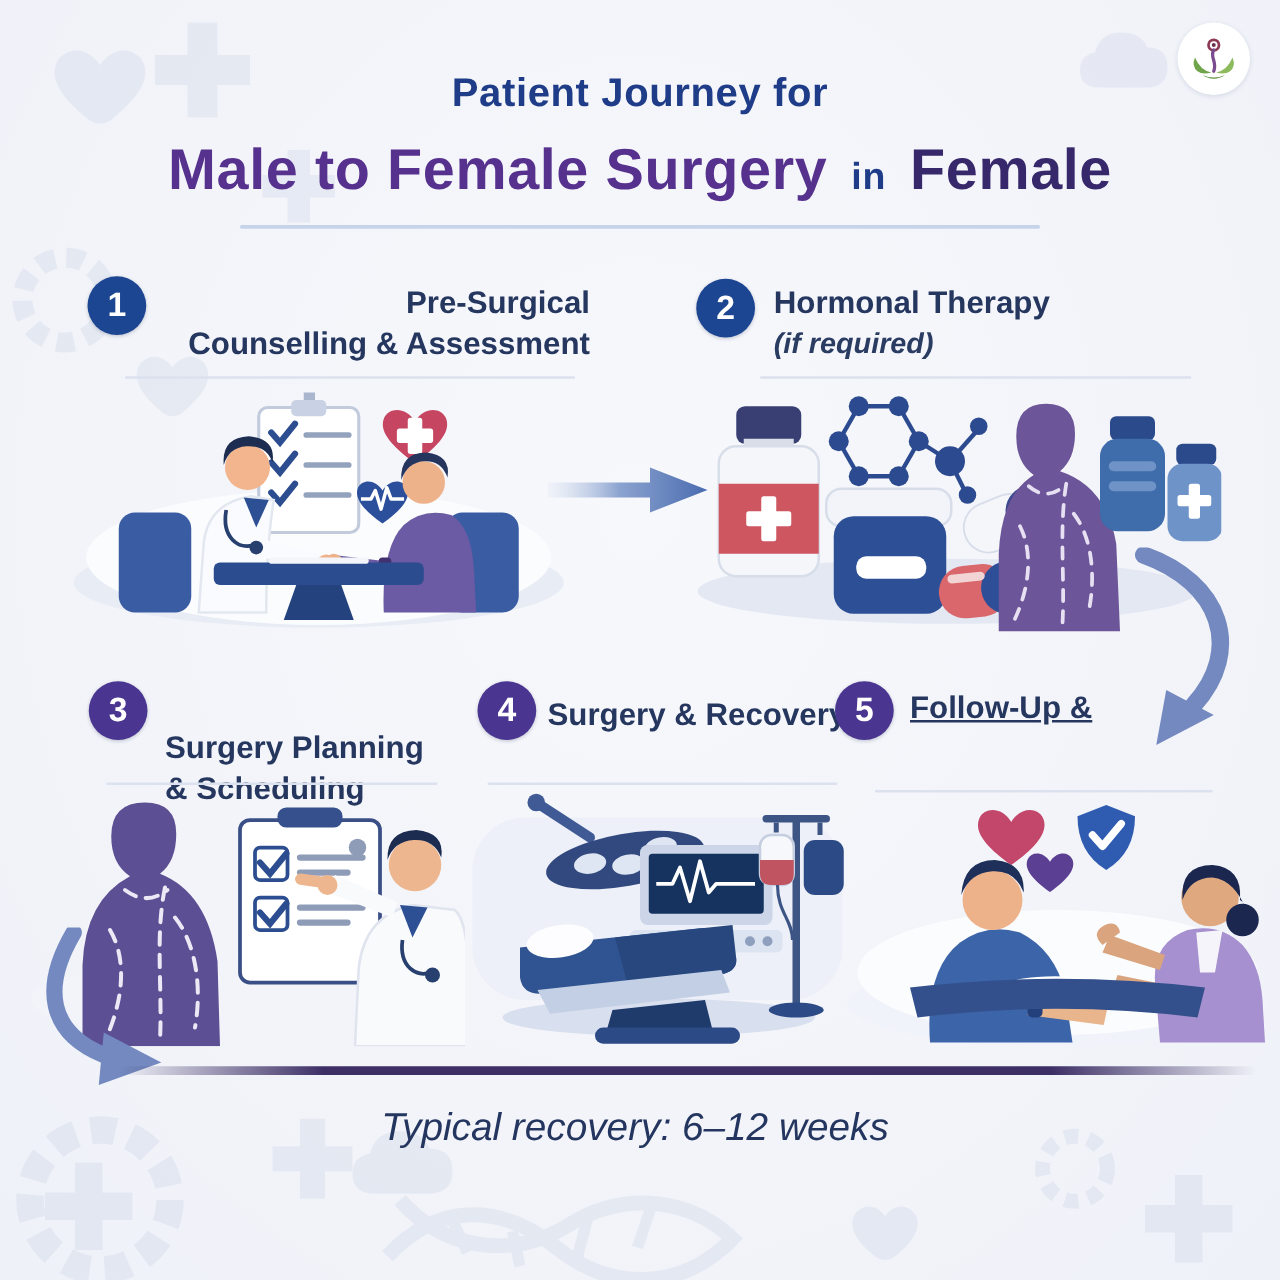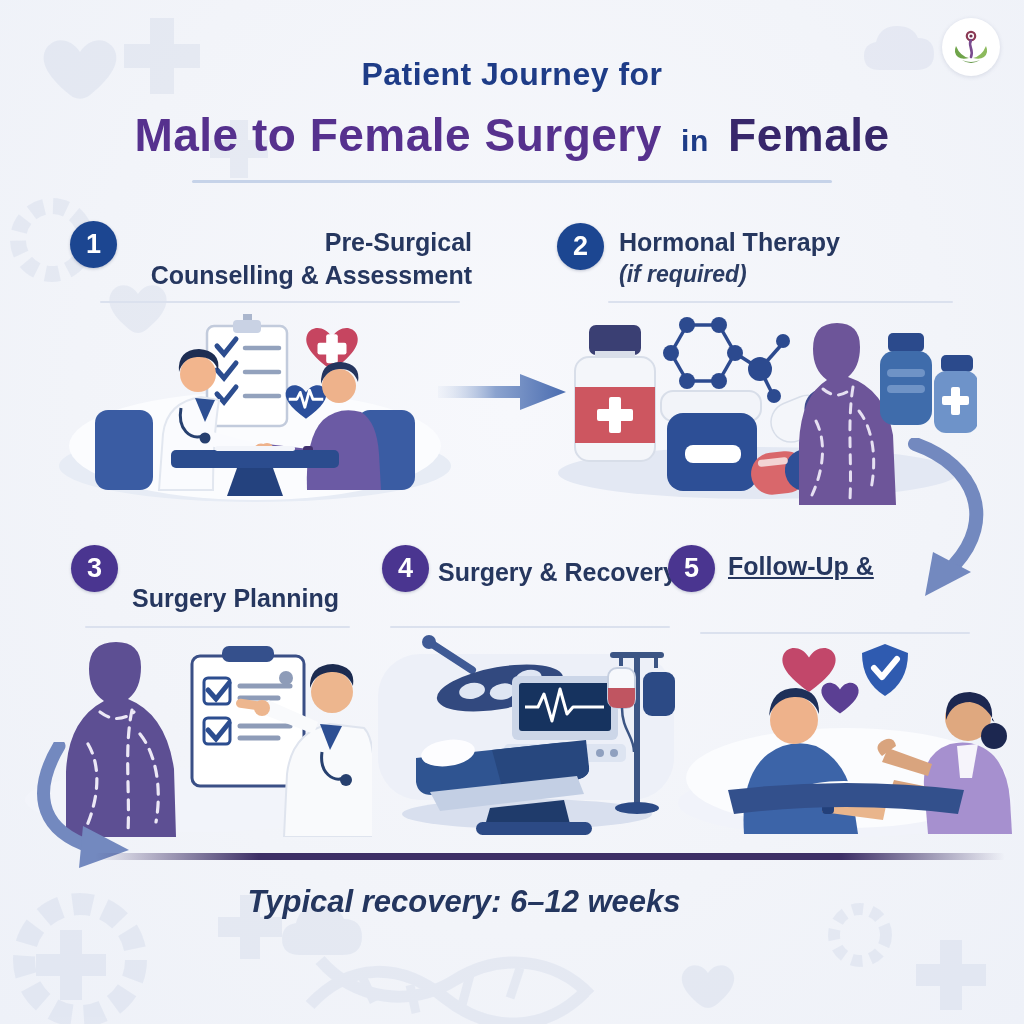--- a/index.html
+++ b/index.html
@@ -22,22 +22,22 @@
   .badge{width:47px;height:47px;border-radius:50%;display:flex;align-items:center;justify-content:center;
          color:#fff;font-size:27px;font-weight:bold;box-shadow:0 1px 3px rgba(40,50,90,.25);}
   .badge.blue{background:#1c4691;}
   .badge.purple{background:#4a3590;}
   .shead{font-size:25px;font-weight:bold;color:#26375f;line-height:1.32;}
   .shead .sub{font-style:italic;font-weight:bold;font-size:23px;color:#2b3c63;}
   .uline{height:2px;background:#dbe1ee;border-radius:1px;}
   
   .divider{left:95px;top:853px;width:910px;height:7px;border-radius:4px;
     background:linear-gradient(90deg, rgba(61,47,102,0) 0%, #3d2f66 18%, #3d2f66 82%, rgba(61,47,102,0) 100%);}
-  .footer-note{left:0;top:884px;width:928px;text-align:center;font-style:italic;font-weight:bold;
-    font-size:31px;color:#24365f;}
+  .footer-note{left:0;top:884px;width:928px;text-align:center;font-style:italic;font-weight:normal;
+    font-size:31px;color:#24365f;padding-left:44px;}
   svg{display:block;}
 </style>
 </head>
 <body>
 
 <div class="canvas">
 
   <svg class="wm" viewBox="0 0 1024 1024">
     <g fill="#b9c5de" opacity="0.22">
       <path d="M70,95 C45,75 38,58 48,46 C58,36 72,40 80,52 C88,40 102,36 112,46 C122,58 115,75 90,95 C84,100 76,100 70,95 Z"></path>
@@ -243,20 +243,21 @@
       <path d="M18,6 C80,28 98,82 58,126" fill="none" stroke="#7389bf" stroke-width="14" stroke-linecap="round"></path>
       <polygon points="36,114 74,134 28,158" fill="#7389bf"></polygon>
     </svg>
   </div>
 
   <div class="z badge purple" style="left:71px;top:545px;">
     <span>3</span>
   </div>
   <div class="z shead" style="left:132px;top:550px;width:260px;margin-top:32px;">
     <div>Surgery Planning</div>
+    <div>&amp; Scheduling</div>
   </div>
   <div class="z uline" style="left:85px;top:626px;width:265px;"></div>
 
   <div class="z badge purple" style="left:382px;top:545px;">
     <span>4</span>
   </div>
   <div class="z shead" style="left:438px;top:556px;width:250px;">
     <div>Surgery &amp; Recovery</div>
   </div>
   <div class="z uline" style="left:390px;top:626px;width:280px;"></div>

